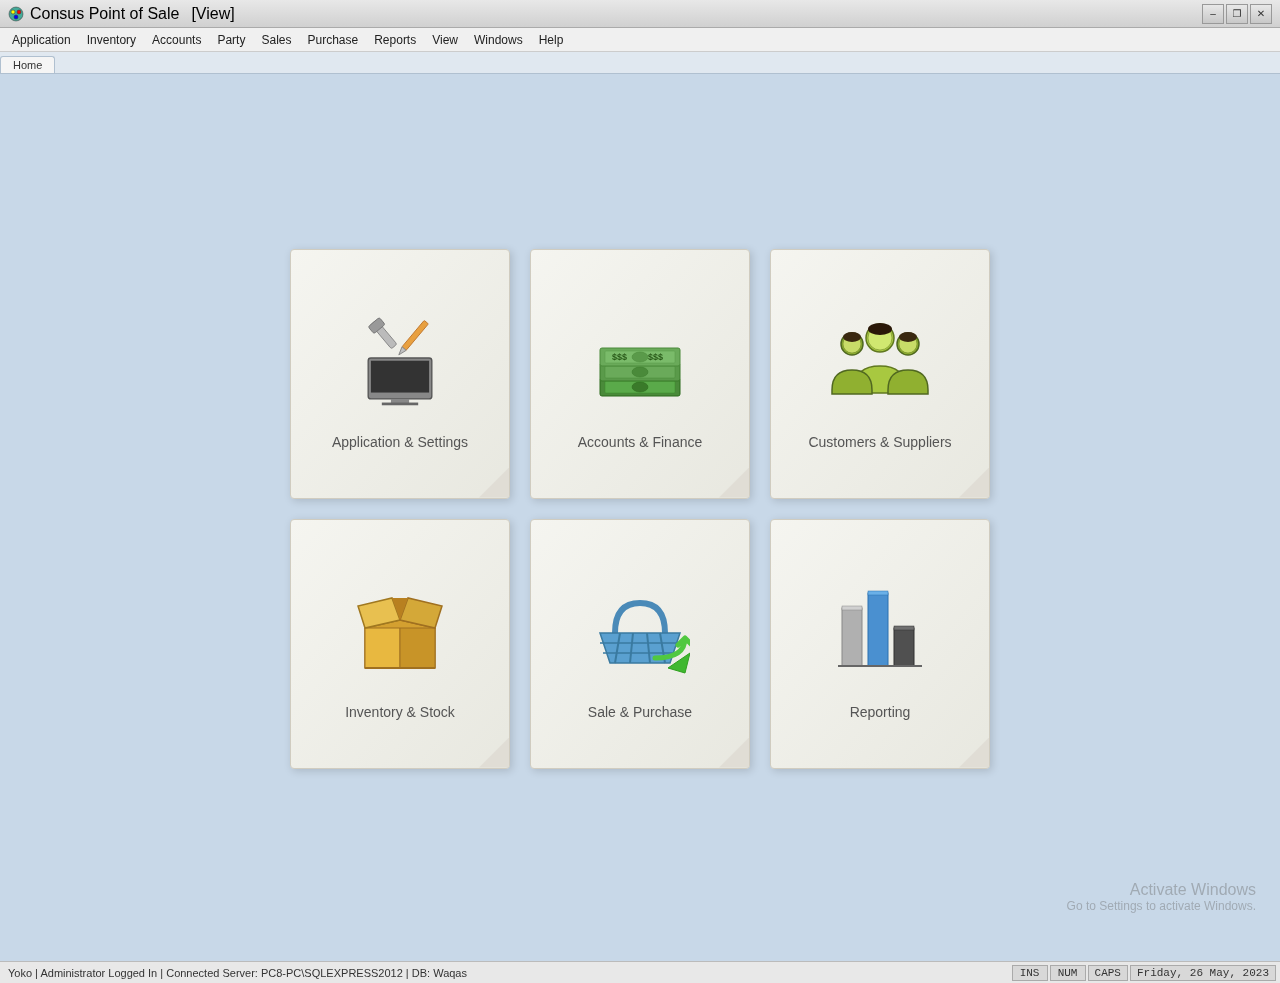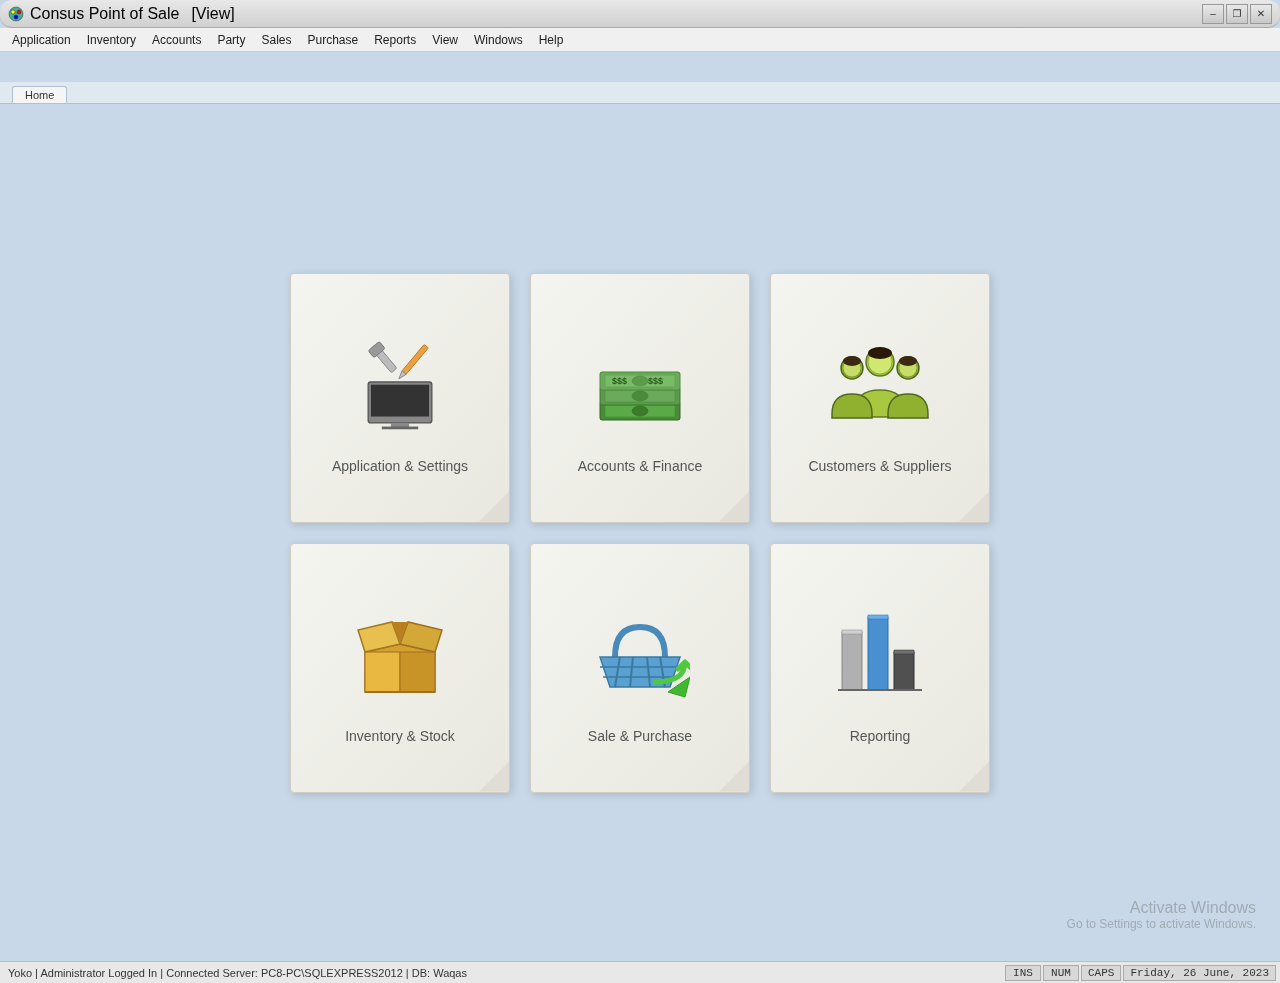--- a/index.html
+++ b/index.html
@@ -16,21 +16,20 @@
     
     .title-bar {
       background: linear-gradient(to bottom, #e8e8e8, #d0d0d0);
       height: 28px;
       display: flex;
       align-items: center;
       justify-content: space-between;
       padding: 13px 8px;
       border-bottom: 1px solid #aaa;
       flex-shrink: 0;
-      border-radius: 12px;
     }
     .title-bar-left {
       display: flex;
       align-items: center;
       gap: 6px;
     }
     .app-icon {
       width: 16px;
       height: 16px;
     }
@@ -70,24 +69,23 @@
       display: flex;
       align-items: center;
     }
 
     
     .tab-bar {
       background: #e0e8f0;
       height: 22px;
       display: flex;
       align-items: flex-end;
-      padding: 0 12px;
+      padding: 0 0;
       border-bottom: 1px solid #b0c0d0;
       flex-shrink: 0;
-      margin-top: 30px;
     }
     .tab {
       background: #f5f5f5;
       border: 1px solid #b0c0d0;
       border-bottom: none;
       padding: 2px 12px;
       font-size: 11px;
       color: #333;
       cursor: pointer;
       border-radius: 3px 3px 0 0;
@@ -175,20 +173,21 @@
       background: #e8e8e8;
       height: 22px;
       display: flex;
       align-items: center;
       justify-content: space-between;
       padding: 0 4px;
       border-top: 1px solid #bbb;
       flex-shrink: 0;
       font-size: 11px;
       color: #333;
+      margin-top: 18px;
     }
     .status-left {
       padding-left: 4px;
     }
     .status-right {
       display: flex;
       gap: 2px;
       font-family: Liberation Mono, monospace;
     }
     .status-badge {
@@ -400,15 +399,15 @@
   </div>
 
 </div>
 
 <div class="status-bar">
   <div class="status-left">Yoko  |  Administrator Logged In  |  Connected Server: PC8-PC\SQLEXPRESS2012  |  DB: Waqas</div>
   <div class="status-right">
     <div class="status-badge">INS</div>
     <div class="status-badge">NUM</div>
     <div class="status-badge">CAPS</div>
-    <div class="status-badge">Friday, 26 June, 2023</div>
+    <div class="status-badge">Friday, 26 May, 2023</div>
   </div>
 </div>
 
 </body></html>

